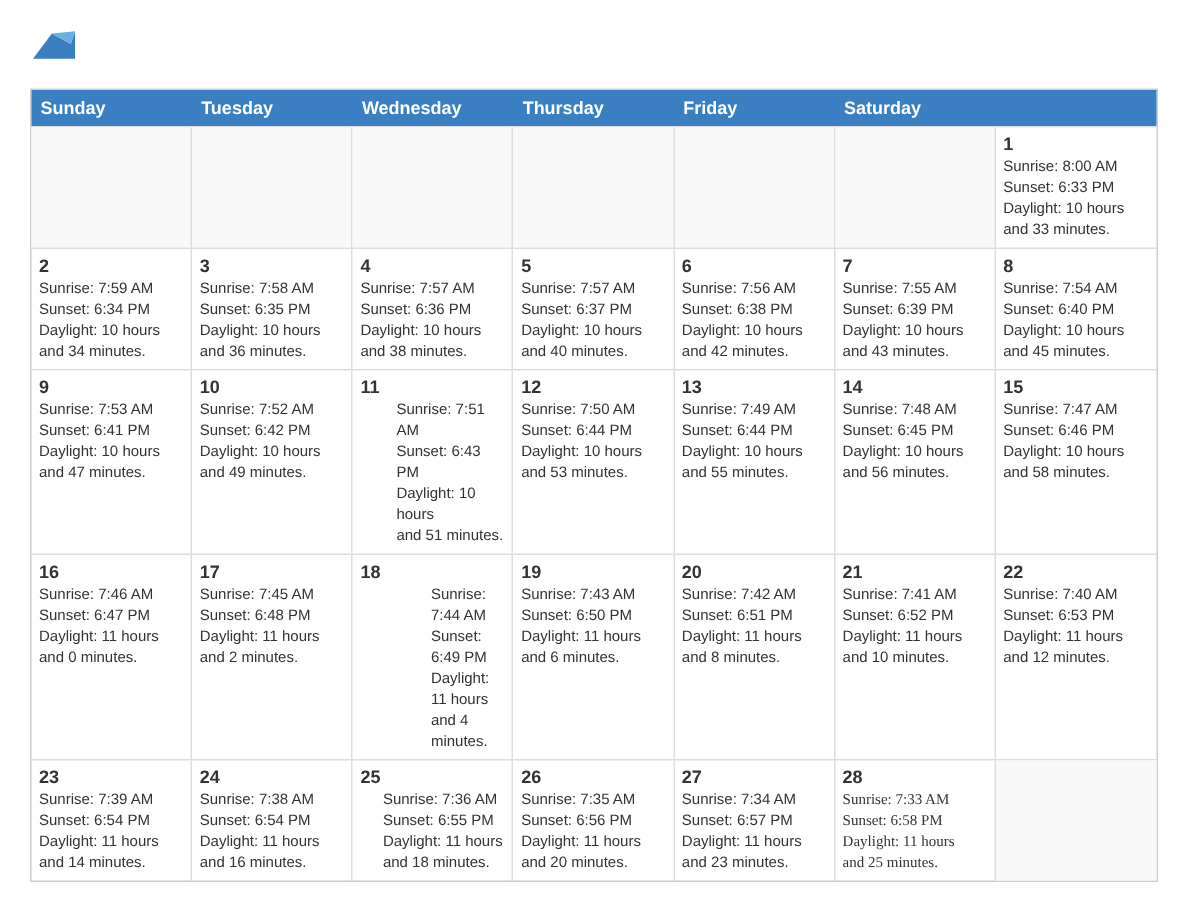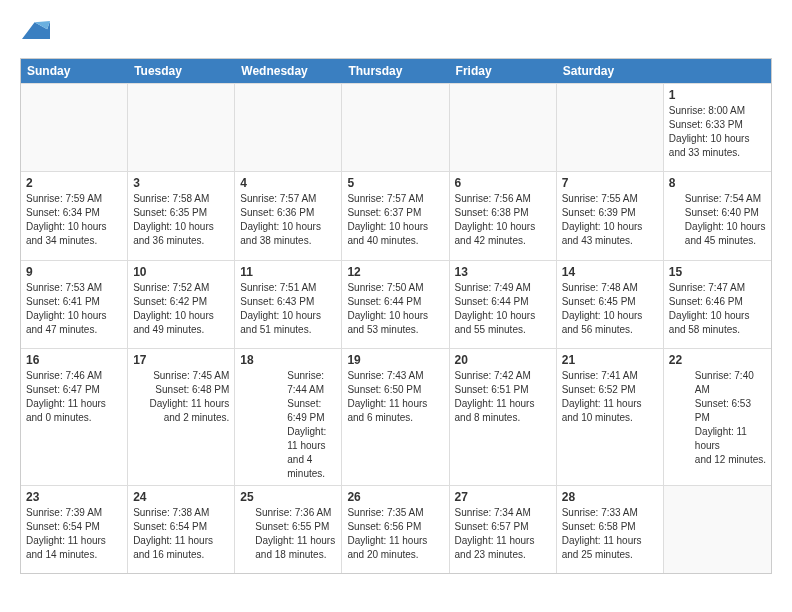--- a/index.html
+++ b/index.html
@@ -192,21 +192,21 @@
           </div>
           <div class="cal-cell">
             <span class="day-num">7</span>
             <div class="day-info" style="white-space: pre-line;">Sunrise: 7:55 AM
 Sunset: 6:39 PM
 Daylight: 10 hours
 and 43 minutes.</div>
           </div>
           <div class="cal-cell">
             <span class="day-num">8</span>
-            <div class="day-info" style="white-space: pre-line; margin-left: 16px;">Sunrise: 7:54 AM
+            <div class="day-info" style="white-space: pre-line;">Sunrise: 7:54 AM
 Sunset: 6:40 PM
 Daylight: 10 hours
 and 45 minutes.</div>
           </div>
         </div>
         <div class="cal-row">
           <div class="cal-cell">
             <span class="day-num">9</span>
             <div class="day-info" style="white-space: pre-line;">Sunrise: 7:53 AM
 Sunset: 6:41 PM
@@ -215,21 +215,21 @@
           </div>
           <div class="cal-cell">
             <span class="day-num">10</span>
             <div class="day-info" style="white-space: pre-line;">Sunrise: 7:52 AM
 Sunset: 6:42 PM
 Daylight: 10 hours
 and 49 minutes.</div>
           </div>
           <div class="cal-cell">
             <span class="day-num">11</span>
-            <div class="day-info" style="white-space: pre-line;">Sunrise: 7:51 AM
+            <div class="day-info" style="white-space: pre-line; margin-left: 24px;">Sunrise: 7:51 AM
 Sunset: 6:43 PM
 Daylight: 10 hours
 and 51 minutes.</div>
           </div>
           <div class="cal-cell">
             <span class="day-num">12</span>
             <div class="day-info" style="white-space: pre-line;">Sunrise: 7:50 AM
 Sunset: 6:44 PM
 Daylight: 10 hours
 and 53 minutes.</div>
@@ -259,21 +259,21 @@
         <div class="cal-row">
           <div class="cal-cell">
             <span class="day-num">16</span>
             <div class="day-info" style="white-space: pre-line;">Sunrise: 7:46 AM
 Sunset: 6:47 PM
 Daylight: 11 hours
 and 0 minutes.</div>
           </div>
           <div class="cal-cell">
             <span class="day-num">17</span>
-            <div class="day-info" style="white-space: pre-line; text-align: right;">Sunrise: 7:45 AM
+            <div class="day-info" style="white-space: pre-line;">Sunrise: 7:45 AM
 Sunset: 6:48 PM
 Daylight: 11 hours
 and 2 minutes.</div>
           </div>
           <div class="cal-cell">
             <span class="day-num">18</span>
             <div class="day-info" style="white-space: pre-line; margin-left: 47px;">Sunrise: 7:44 AM
 Sunset: 6:49 PM
 Daylight: 11 hours
 and 4 minutes.</div>
@@ -294,21 +294,21 @@
           </div>
           <div class="cal-cell">
             <span class="day-num">21</span>
             <div class="day-info" style="white-space: pre-line;">Sunrise: 7:41 AM
 Sunset: 6:52 PM
 Daylight: 11 hours
 and 10 minutes.</div>
           </div>
           <div class="cal-cell">
             <span class="day-num">22</span>
-            <div class="day-info" style="white-space: pre-line; margin-left: 26px;">Sunrise: 7:40 AM
+            <div class="day-info" style="white-space: pre-line;">Sunrise: 7:40 AM
 Sunset: 6:53 PM
 Daylight: 11 hours
 and 12 minutes.</div>
           </div>
         </div>
         <div class="cal-row">
           <div class="cal-cell">
             <span class="day-num">23</span>
             <div class="day-info" style="white-space: pre-line;">Sunrise: 7:39 AM
 Sunset: 6:54 PM
@@ -338,21 +338,21 @@
           </div>
           <div class="cal-cell">
             <span class="day-num">27</span>
             <div class="day-info" style="white-space: pre-line;">Sunrise: 7:34 AM
 Sunset: 6:57 PM
 Daylight: 11 hours
 and 23 minutes.</div>
           </div>
           <div class="cal-cell">
             <span class="day-num">28</span>
-            <div class="day-info" style="white-space: pre-line;">Sunrise: 7:33 AM
+            <div class="day-info" style="white-space: pre-line; font-family: Liberation Serif, serif;">Sunrise: 7:33 AM
 Sunset: 6:58 PM
 Daylight: 11 hours
 and 25 minutes.</div>
           </div>
           <div class="cal-cell empty"></div>
         </div>
       </div>
   </div>
 </div>
 

